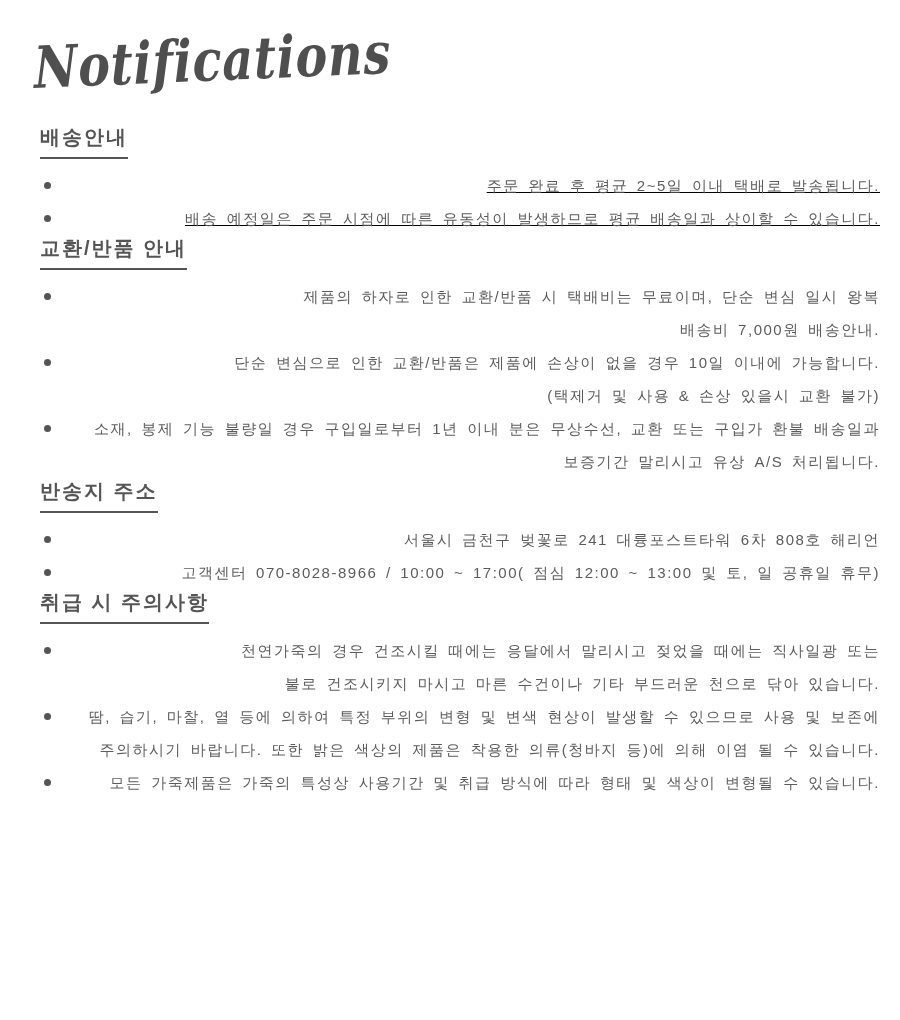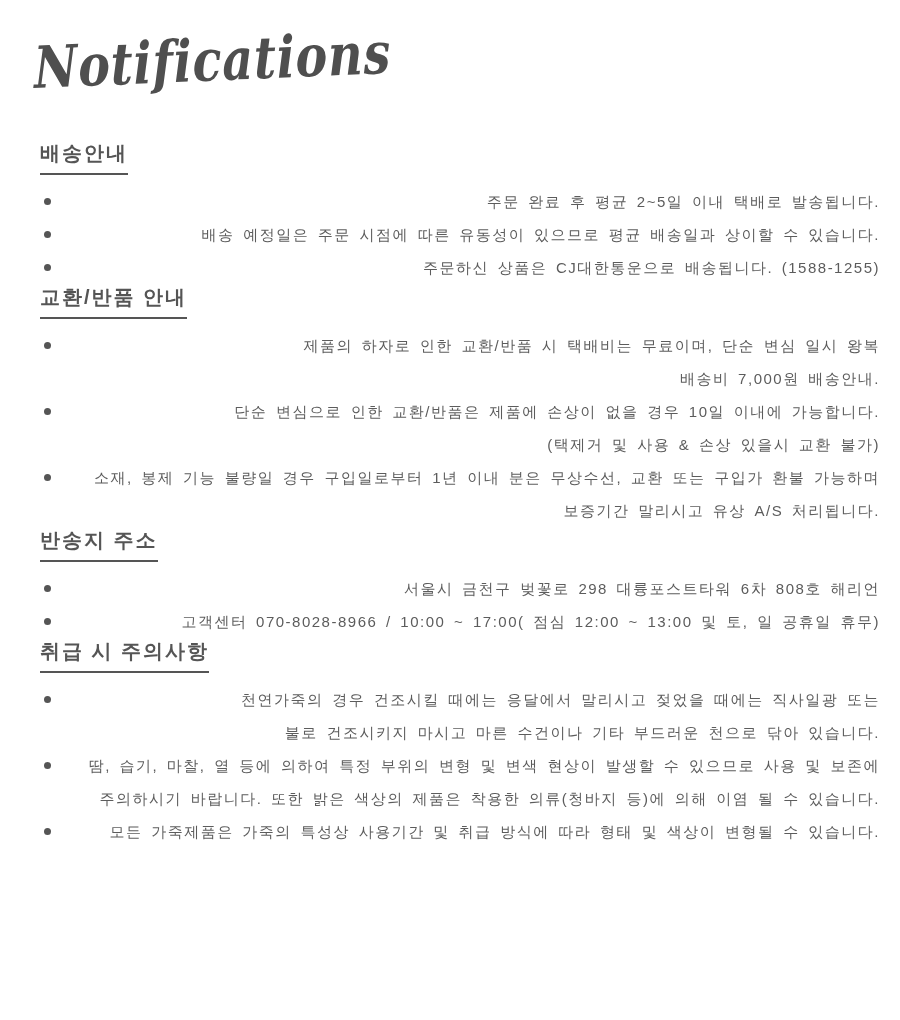--- a/index.html
+++ b/index.html
@@ -24,21 +24,21 @@
     letter-spacing: 1px;
     width: max-content;
     transform: scaleX(0.82) rotate(-2deg);
     transform-origin: left top;
   }
   .content {
     margin-left: 40px;
     margin-right: 20px;
   }
   .notice-section { }
-  .notice-section.first { margin-top: 40px; }
+  .notice-section.first { margin-top: 24px; text-decoration: underline; }
   .sec-title {
     display: inline-block;
     margin: 0;
     font-size: 20px;
     font-weight: bold;
     color: #555555;
     letter-spacing: 2px;
     padding-bottom: 6px;
     border-bottom: 2px solid #555555;
   }
@@ -79,51 +79,48 @@
 
 <div class="content">
 
   <section class="notice-section first">
     <h2 class="sec-title">배송안내</h2>
     <ul class="bullets">
       <li>
         <span class="ln">주문 완료 후 평균 2~5일 이내 택배로 발송됩니다.</span>
       </li>
       <li>
-        <span class="ln">배송 예정일은 주문 시점에 따른 유동성이 있으므로 평균 배송일과 상이할 수 있습니다.</span>
-      </li>
-      <li>
-        <span class="ln">주문하신 상품은 CJ대한통운으로 배송됩니다. (1588-1255)</span>
+        <span class="ln">배송 예정일은 주문 시점에 따른 유동성이 발생하므로 평균 배송일과 상이할 수 있습니다.</span>
       </li>
     </ul>
   </section>
 
   <section class="notice-section">
     <h2 class="sec-title">교환/반품 안내</h2>
     <ul class="bullets">
       <li>
         <span class="ln">제품의 하자로 인한 교환/반품 시 택배비는 무료이며, 단순 변심 일시 왕복</span>
         <span class="ln">배송비 7,000원 배송안내.</span>
       </li>
       <li>
         <span class="ln">단순 변심으로 인한 교환/반품은 제품에 손상이 없을 경우 10일 이내에 가능합니다.</span>
         <span class="ln">(택제거 및 사용 &amp; 손상 있을시 교환 불가)</span>
       </li>
       <li>
-        <span class="ln">소재, 봉제 기능 불량일 경우 구입일로부터 1년 이내 분은 무상수선, 교환 또는 구입가 환불 가능하며</span>
+        <span class="ln">소재, 봉제 기능 불량일 경우 구입일로부터 1년 이내 분은 무상수선, 교환 또는 구입가 환불 배송일과</span>
         <span class="ln">보증기간 말리시고 유상 A/S 처리됩니다.</span>
       </li>
     </ul>
   </section>
 
   <section class="notice-section">
     <h2 class="sec-title">반송지 주소</h2>
     <ul class="bullets">
       <li>
-        <span class="ln">서울시 금천구 벚꽃로 298 대륭포스트타워 6차 808호 해리언</span>
+        <span class="ln">서울시 금천구 벚꽃로 241 대륭포스트타워 6차 808호 해리언</span>
       </li>
       <li>
         <span class="ln">고객센터 070-8028-8966 / 10:00 ~ 17:00( 점심 12:00 ~ 13:00 및 토, 일 공휴일 휴무)</span>
       </li>
     </ul>
   </section>
 
   <section class="notice-section">
     <h2 class="sec-title">취급 시 주의사항</h2>
     <ul class="bullets">

